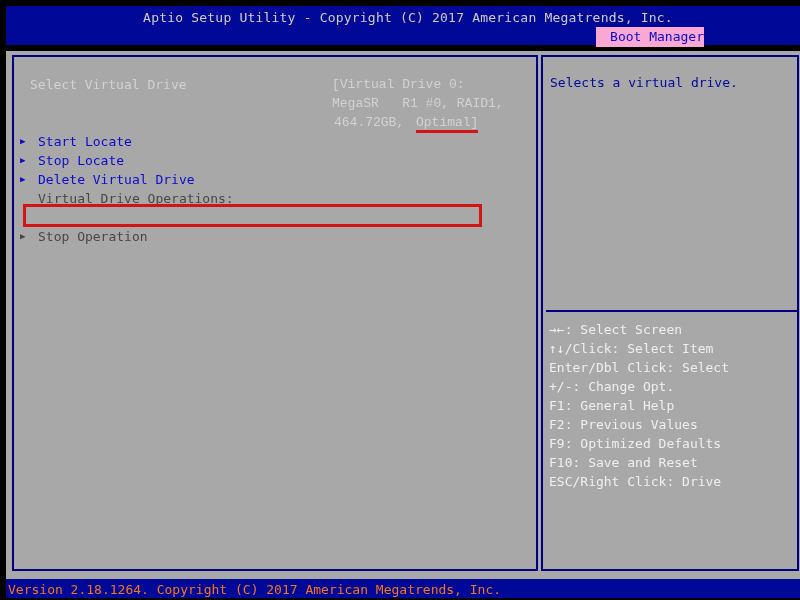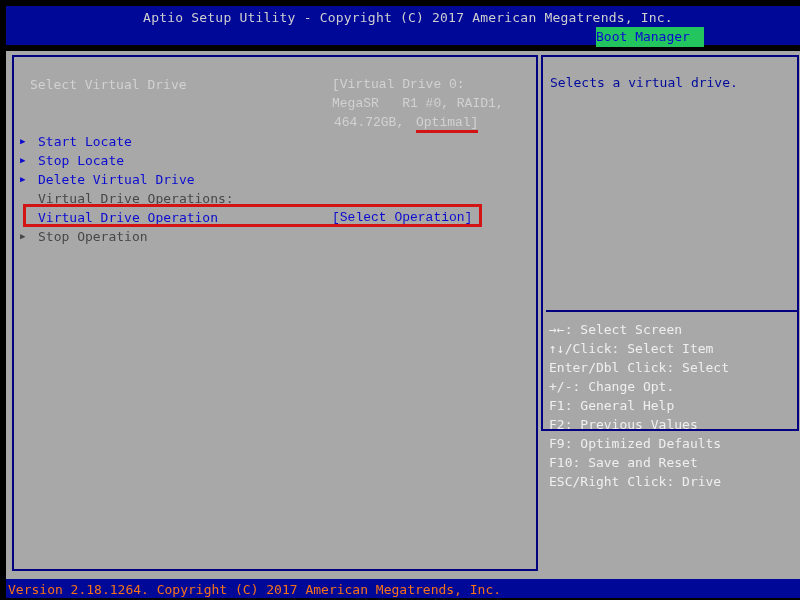--- a/index.html
+++ b/index.html
@@ -18,32 +18,32 @@
   #header-bar {
     position:absolute; left:0; top:6; width:800px; height:39px;
     background:#000898;
   }
   #header-title {
     position:absolute; left:0; top:2px; width:100%;
     text-align:center; color:#cfcfcf; letter-spacing:.2px;
   }
   #tab-boot-manager {
     position:absolute; left:588px; top:19px; width:108px; height:20px;
-    background:#22c55e; color:#0b0bd0;
-    text-align:left; line-height:20px;
+    background:#f9a8d4; color:#0b0bd0;
+    text-align:right; line-height:20px;
   }
 
   
   #main {
     position:absolute; left:0; top:45px; width:800px; height:528px;
     background:#a8a8a8;
   }
   .panel { position:absolute; border:2px solid #000080; background:#a8a8a8; }
   #left-panel  { left:4px;   top:2px; width:526px; height:516px; }
-  #right-panel { left:533px; top:2px; width:258px; height:376px; }
+  #right-panel { left:533px; top:2px; width:258px; height:516px; }
 
   .row { position:absolute; left:0; width:100%; height:15px; line-height:15px; }
   .row .label { position:absolute; white-space:pre; }
   .row .value { position:absolute; left:314px; white-space:pre;font-family:Liberation Mono, monospace; }
   .arrow {
     position:absolute; left:2px; top:1px; font-size:9px; line-height:13px;
   }
   .blue  { color:#0b0bd0; }
   .dark  { color:#474747; }
   .grayed{ color:#d2d2d2; }
@@ -109,24 +109,20 @@
       <span class="arrow blue">▶</span>
       <span class="label blue lbl-x2">Stop Locate</span>
     </div>
     <div class="row" style="top:111px;">
       <span class="arrow blue">▶</span>
       <span class="label blue lbl-x2">Delete Virtual Drive</span>
     </div>
     <div class="row" style="top:130px;">
       <span class="label dark lbl-x2">Virtual Drive Operations:</span>
     </div>
-    <div class="row" style="top:149px;">
-      <span class="label blue lbl-x2">Virtual Drive Operation</span>
-      <span class="value blue">[Select Operation]</span>
-    </div>
     <div class="row" style="top:168px;">
       <span class="arrow dark">▶</span>
       <span class="label dark lbl-x2">Stop Operation</span>
     </div>
 
     <div id="highlight-box"></div>
   </div>
 
   <div id="right-panel" class="panel">
     <div id="help-description">Selects a virtual drive.</div>

